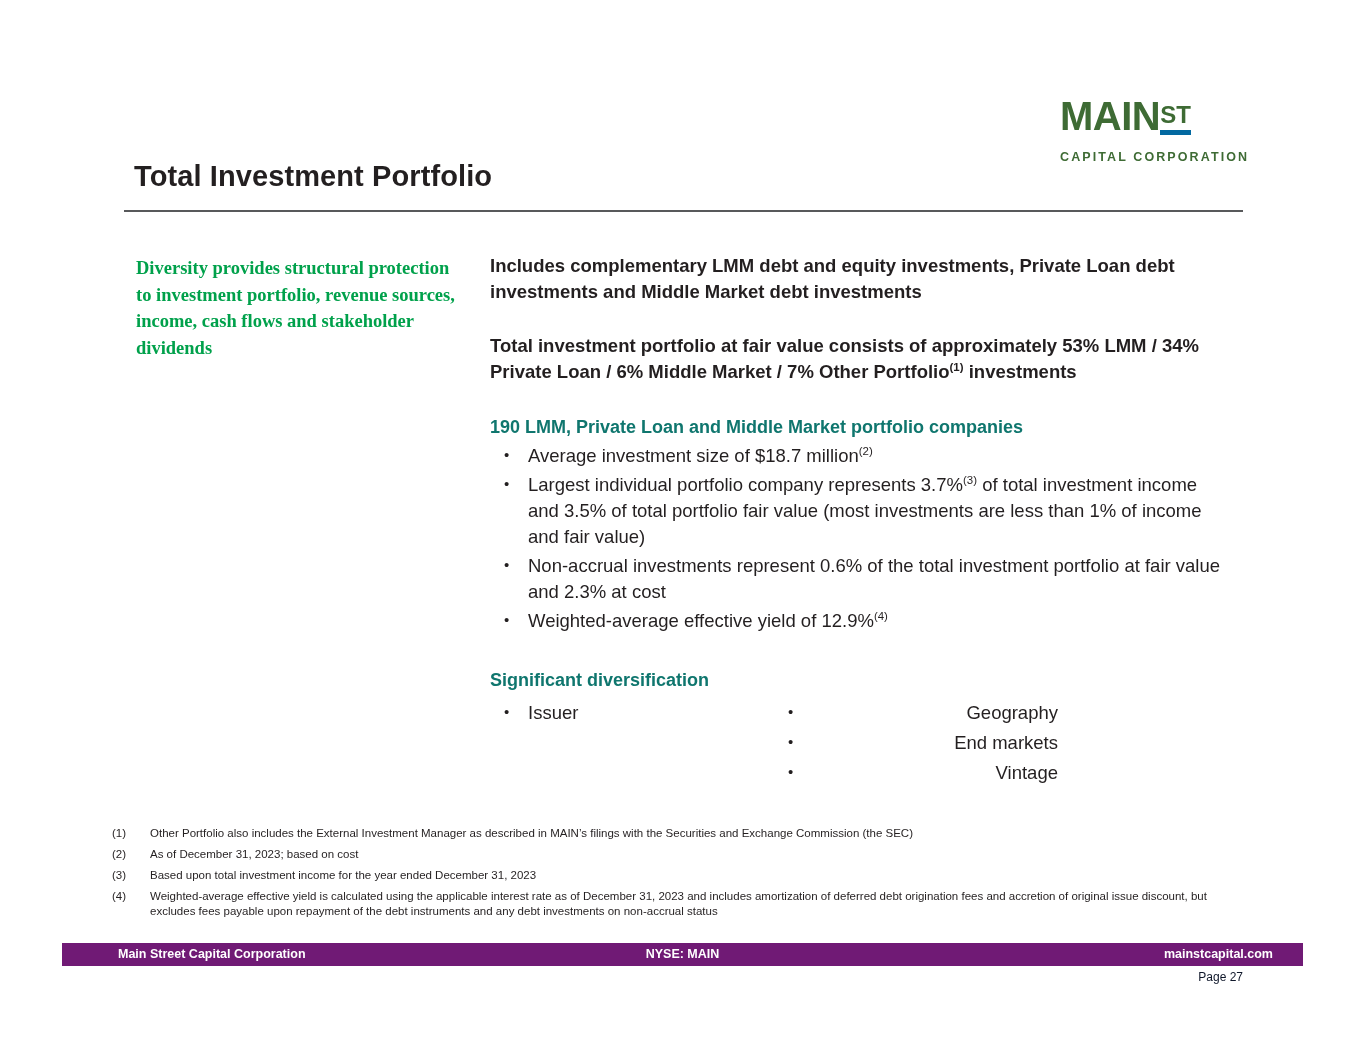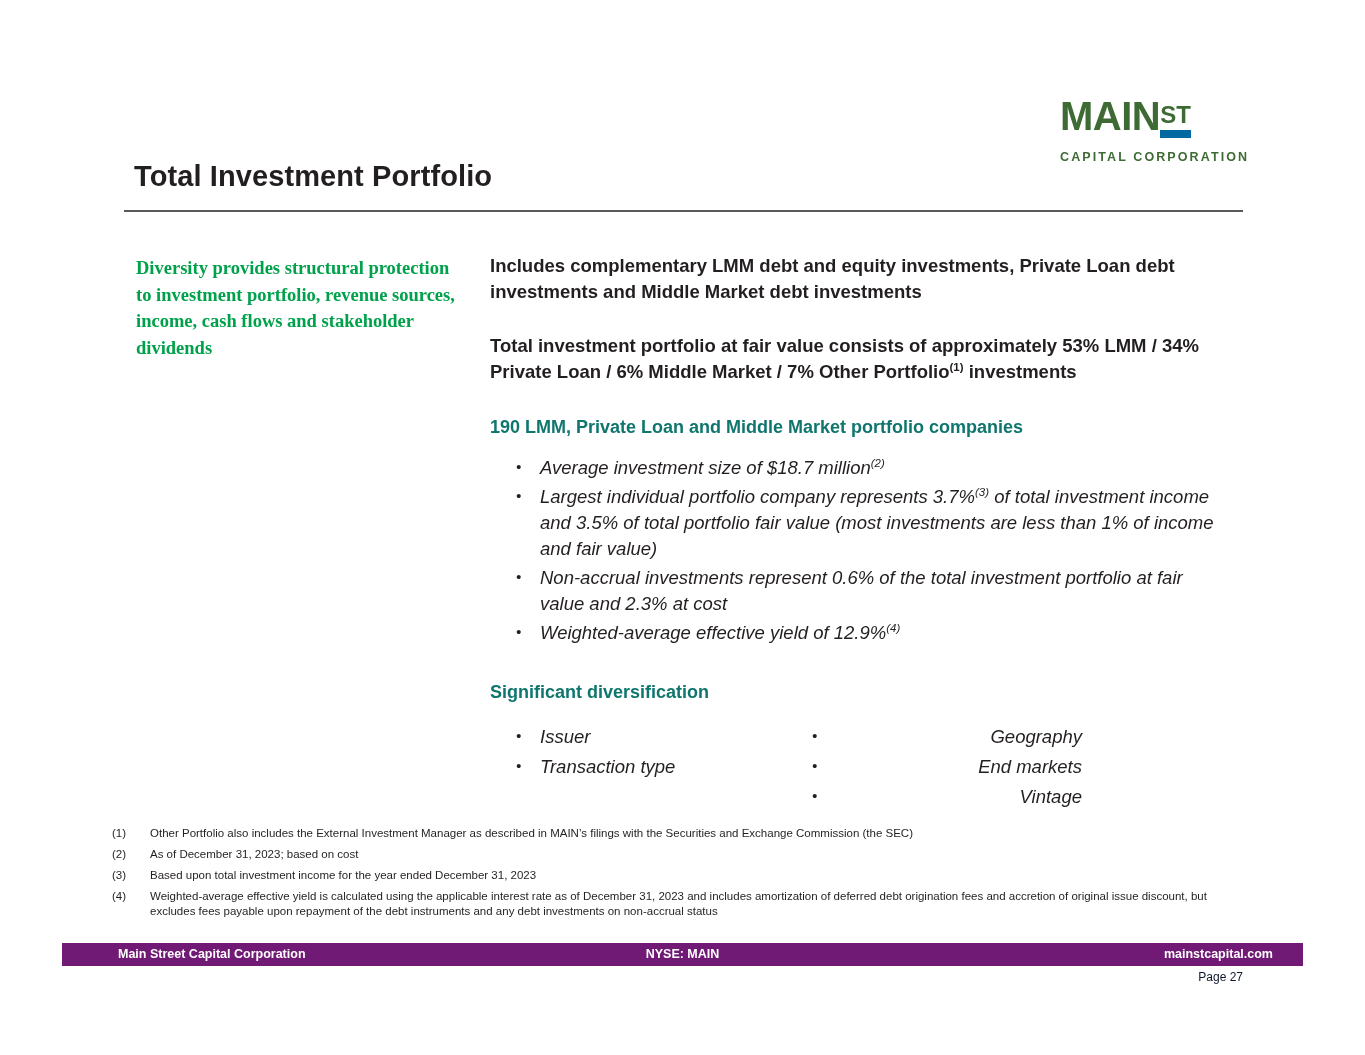--- a/index.html
+++ b/index.html
@@ -32,21 +32,21 @@
     color: #3e6b34;
     line-height: 40px;
     white-space: nowrap;
   }
   #logo .logo-st {
     font-size: 24px;
     font-weight: bold;
     letter-spacing: 0px;
     position: relative;
     top: -7px;
-    border-bottom: 8px solid #0369a1;
+    border-bottom: 5px solid #0369a1;
     padding-bottom: 2px;
   }
   #logo .logo-sub {
     font-size: 12.5px;
     font-weight: bold;
     letter-spacing: 2.1px;
     color: #3e6b34;
     margin-top: 8px;
     white-space: nowrap;
   }
@@ -100,23 +100,22 @@
   .para-bold.tight { margin-bottom: 30px; }
   .heading-bold {
     font-size: 18px;
     font-weight: bold;
     line-height: 24px;
     color: #0f766e;
     margin: 0 0 4px 0;
   }
   ul.bullets {
     list-style: none;
-    margin: 16px;
+    margin: 4px;
     padding: 0;
-    font-style: italic;
   }
   ul.bullets > li {
     position: relative;
     padding-left: 34px;
     font-size: 18.5px;
     line-height: 26px;
     margin-bottom: 3px;
     color: #231f20;
   }
   ul.bullets > li::before {
@@ -229,21 +228,20 @@
     <li><span>Largest individual portfolio company represents 3.7%</span><sup>(3)</sup><span> of total investment income and 3.5% of total portfolio fair value (most investments are less than 1% of income and fair value)</span></li>
     <li><span>Non-accrual investments represent 0.6% of the total investment portfolio at fair value and 2.3% at cost</span><sup></sup><span></span></li>
     <li><span>Weighted-average effective yield of 12.9%</span><sup>(4)</sup><span></span></li>
   </ul>
 
   <div id="diversification">
     <div class="heading-bold">Significant diversification</div>
     <div class="div-cols">
       <ul class="bullets col1">
         <li>Issuer</li>
-        <li>Transaction type</li>
       </ul>
       <ul class="bullets col2">
         <li>Geography</li>
         <li>End markets</li>
         <li>Vintage</li>
       </ul>
     </div>
   </div>
 </div>
 

